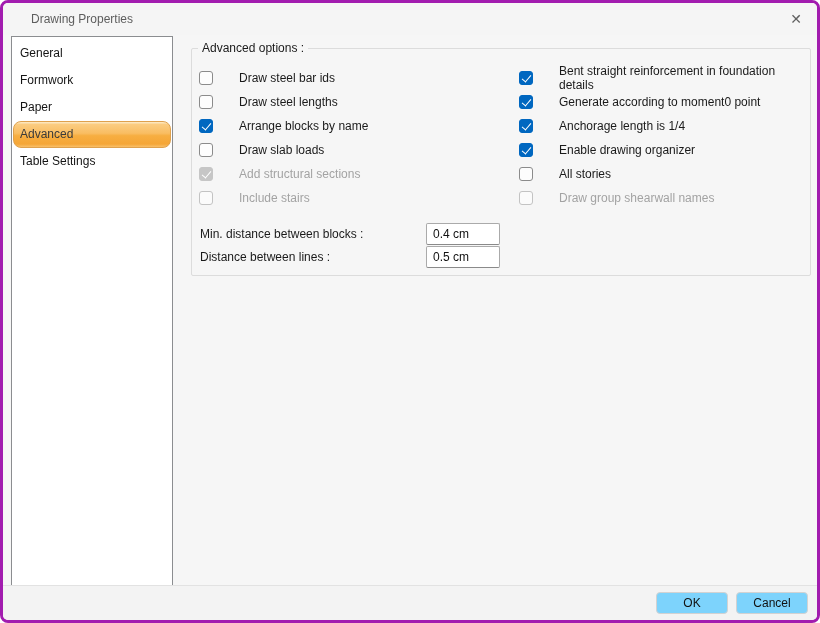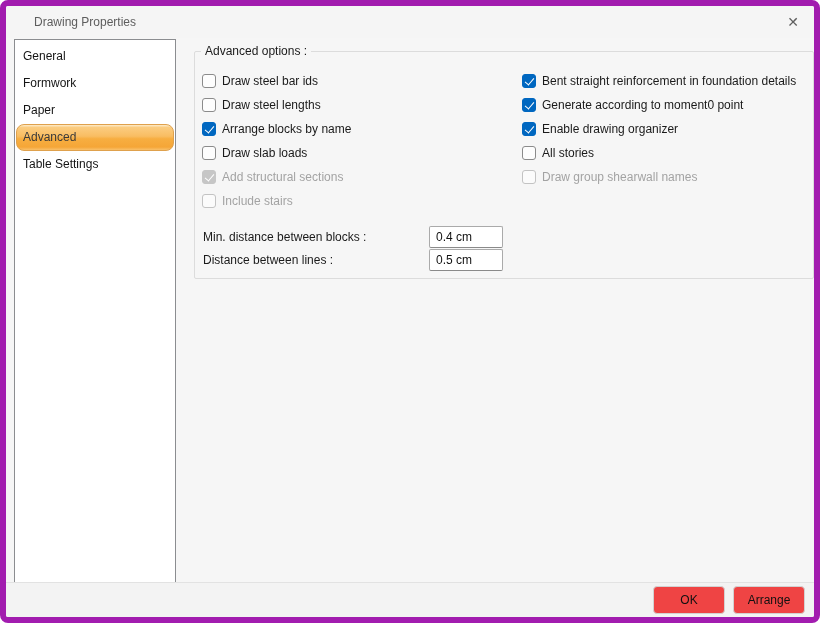--- a/index.html
+++ b/index.html
@@ -6,21 +6,21 @@
   * { box-sizing: border-box; }
   body {
     width: 820px; height: 623px; overflow: hidden;
     font-family: "Liberation Sans", sans-serif;
     font-size: 12px; color: #1a1a1a;
     -webkit-font-smoothing: antialiased;
   }
   .window {
     position: relative; width: 820px; height: 623px;
     background: #f6f6f6;
-    border: 6px solid #a21caf;
+    border: 3px solid #a21caf;
     border-radius: 8px;
     overflow: hidden;
   }
   
   .titlebar {
     position: absolute; left: 0; top: 0; right: 0; height: 32px;
     background: #f5f5f5;
     display: flex; align-items: center;
   }
   .titlebar .title {
@@ -57,21 +57,21 @@
   .group-title {
     position: absolute; top: -8px; left: 6px;
     background: #f6f6f6; padding: 0 4px; color: #1a1a1a;
   }
   .cb-grid {
     display: flex; padding: 17px 0 0 7px;
   }
   .cb-col { display: flex; flex-direction: column; }
   .cb-col.left  { width: 320px; }
   .cb-col.right { flex: 1; }
-  .cb-row { height: 24px; display: flex; align-items: center; }
+  .cb-row { height: 24px; display: flex; align-items: center; gap: 20px; }
   .cb {
     width: 14px; height: 14px; flex: none;
     border: 1px solid #8b8b8b; border-radius: 3px;
     background: #fdfdfd; position: relative; margin-right: 6px;
   }
   .cb.checked { background: #0067c0; border-color: #0067c0; }
   .cb.checked::after {
     content: ""; position: absolute; left: 4px; top: 1px;
     width: 4px; height: 8px;
     border: solid #ffffff; border-width: 0 1.7px 1.7px 0;
@@ -93,22 +93,22 @@
     color: #111; padding: 0 6px; outline: none;
   }
   
   .footer {
     position: absolute; left: 0; right: 0; bottom: 0; height: 35px;
     background: #f3f3f3; border-top: 1px solid #e2e2e2;
     display: flex; align-items: center; justify-content: flex-end;
     gap: 8px; padding-right: 9px;
   }
   .btn {
-    width: 72px; height: 28px;
-    background: #ef4444; border: 1px solid #d2d2d2; border-radius: 4px;
+    width: 72px; height: 22px;
+    background: #7dd3fc; border: 1px solid #d2d2d2; border-radius: 4px;
     font-family: "Liberation Sans", sans-serif; font-size: 12px; color: #111;
     display: flex; align-items: center; justify-content: center; cursor: default;
   }
 </style>
 </head>
 <body>
 
 <div class="window">
 
   <div class="titlebar">
@@ -160,20 +160,24 @@
           <div class="cb-row">
     <span class="cb checked"></span>
     <span class="cb-label">Bent straight reinforcement in foundation details</span>
   </div>
           <div class="cb-row">
     <span class="cb checked"></span>
     <span class="cb-label">Generate according to moment0 point</span>
   </div>
           <div class="cb-row">
     <span class="cb checked"></span>
+    <span class="cb-label">Anchorage length is 1/4</span>
+  </div>
+          <div class="cb-row">
+    <span class="cb checked"></span>
     <span class="cb-label">Enable drawing organizer</span>
   </div>
           <div class="cb-row">
     <span class="cb"></span>
     <span class="cb-label">All stories</span>
   </div>
           <div class="cb-row disabled">
     <span class="cb disabled"></span>
     <span class="cb-label">Draw group shearwall names</span>
   </div>
@@ -187,16 +191,16 @@
   </div>
         <div class="field-row">
     <span class="field-label">Distance between lines :</span>
     <input class="field-input" type="text" value="0.5 cm" style="">
   </div>
       </div>
   </fieldset>
 
   <div class="footer">
     <button class="btn">OK</button>
-    <button class="btn">Arrange</button>
+    <button class="btn">Cancel</button>
   </div>
 
 </div>
 
 </body></html>

